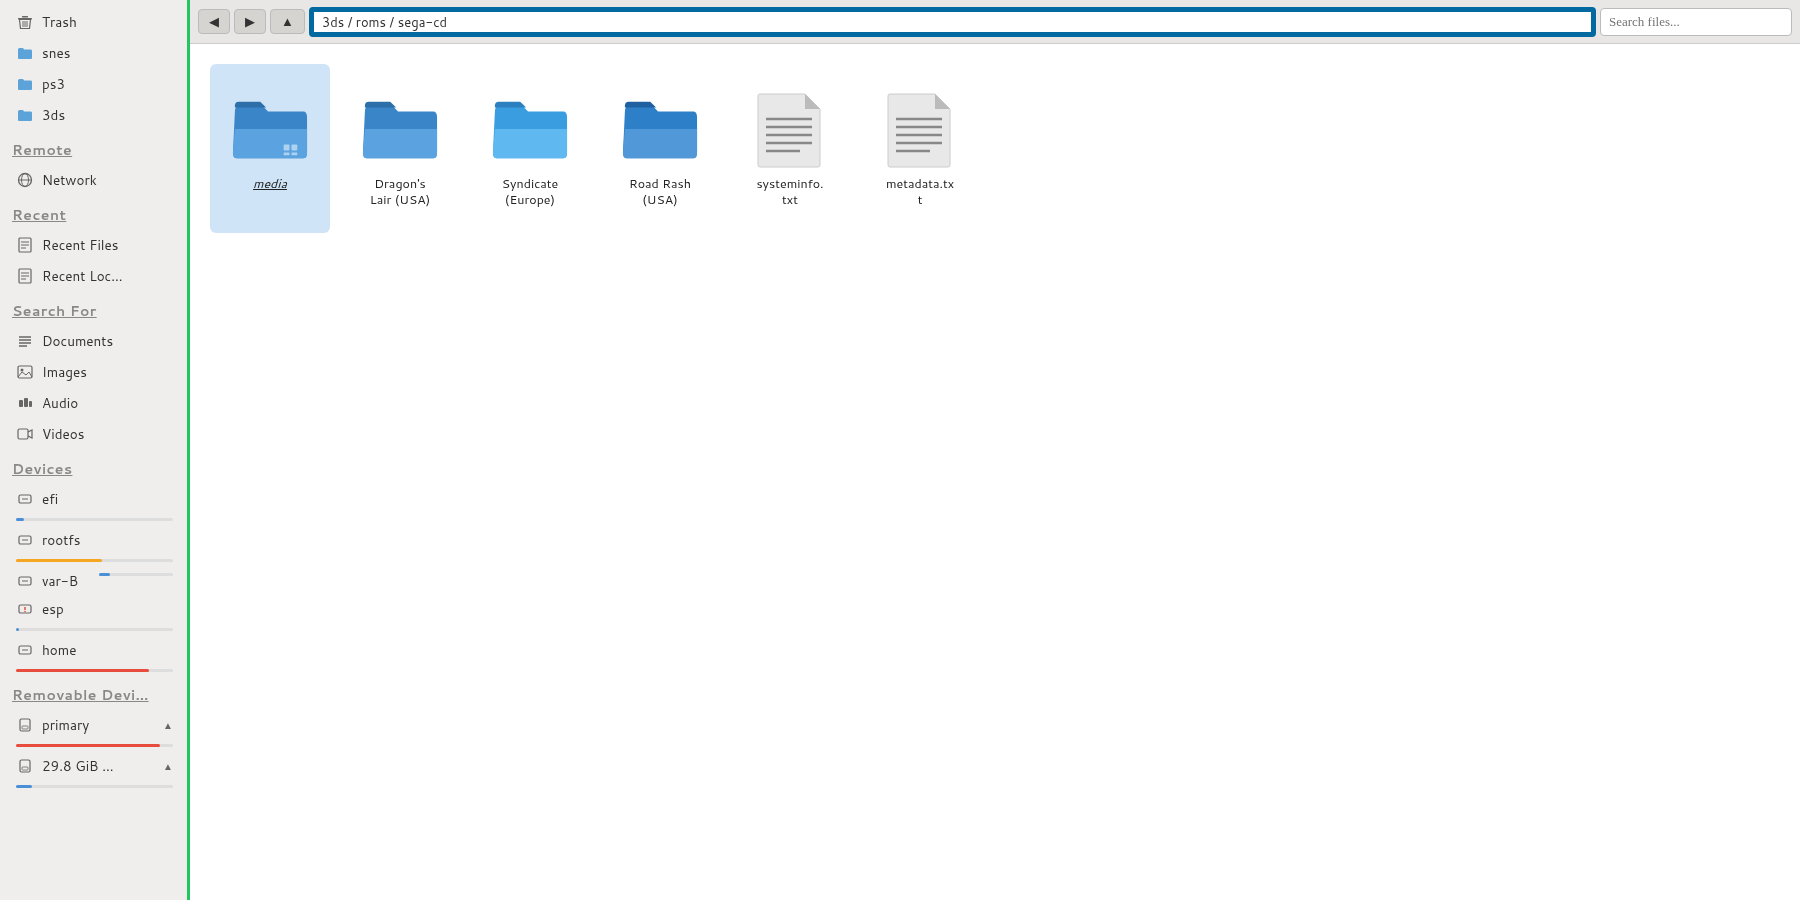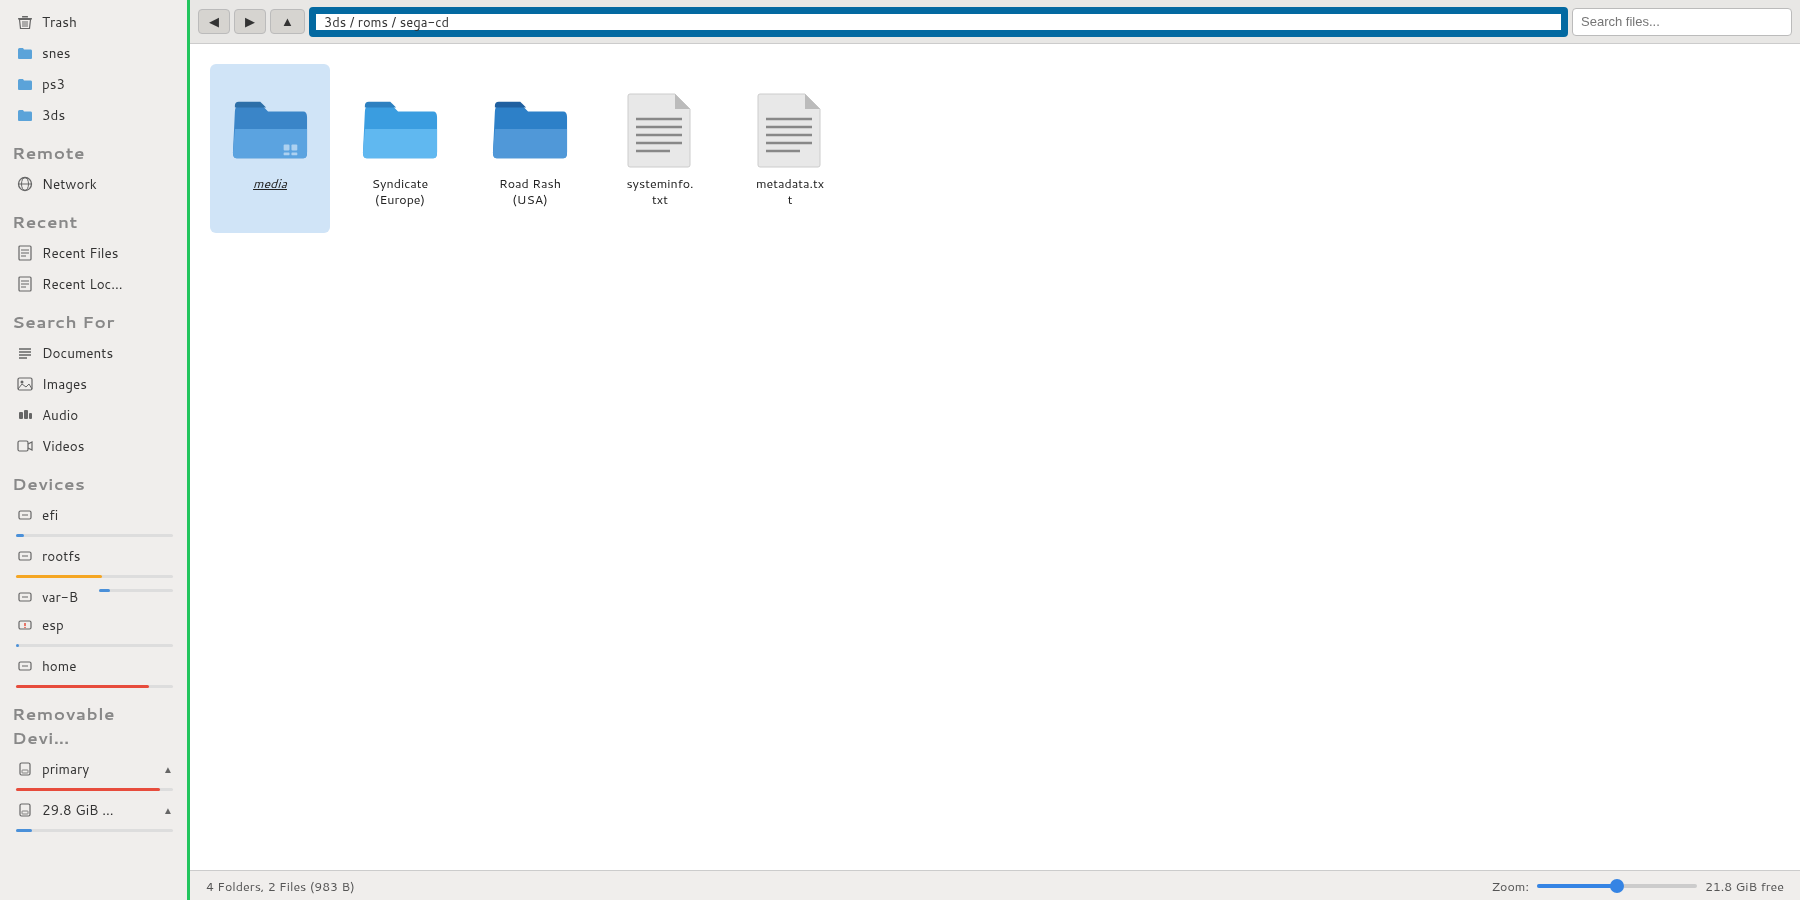--- a/index.html
+++ b/index.html
@@ -28,25 +28,26 @@
       background: #f0eeec;
       border-right: 3px solid #22c55e;
       display: flex;
       flex-direction: column;
       overflow-y: auto;
       overflow-x: hidden;
       padding: 6px 0;
     }
 
     .sidebar-section-label {
-      font-size: 17px;
+      font-size: 14px;
       font-weight: 600;
       color: #888;
       padding: 10px 12px 4px 12px;
       letter-spacing: 0.03em;
+      text-decoration: underline;
     }
 
     .sidebar-item {
       display: flex;
       align-items: center;
       padding: 5px 10px 5px 12px;
       cursor: pointer;
       border-radius: 5px;
       margin: 1px 4px;
       color: #333;
@@ -107,36 +108,37 @@
       font-size: 13px;
       color: #333;
     }
 
     .breadcrumb-bar {
       display: flex;
       align-items: center;
       gap: 2px;
       flex: 1;
       background: #fff;
-      border: 7px solid #0369a1;
+      border: 5px solid #0369a1;
       border-radius: 4px;
       padding: 2px 8px;
       font-size: 13px;
       color: #333;
       height: 30px;
     }
 
     .search-bar {
-      width: 220px;
+      width: 192px;
       height: 28px;
       border: 1px solid #bbb;
       border-radius: 4px;
       padding: 2px 8px;
       font-size: 13px;
       background: #fff;
+      font-family: Liberation Serif, serif;
     }
 
     .file-area {
       flex: 1;
       overflow-y: auto;
       padding: 20px;
       display: flex;
       flex-wrap: wrap;
       align-content: flex-start;
       gap: 10px;
@@ -500,20 +502,30 @@
 
             <rect x="54" y="56" width="6" height="6" rx="1" fill="rgba(255,255,255,0.5)"></rect>
             <rect x="62" y="56" width="6" height="6" rx="1" fill="rgba(255,255,255,0.5)"></rect>
             <rect x="54" y="64" width="6" height="3" rx="0.5" fill="rgba(255,255,255,0.5)"></rect>
             <rect x="62" y="64" width="6" height="3" rx="0.5" fill="rgba(255,255,255,0.5)"></rect>
           </svg>
         </div>
         <span class="file-label selected-label">media</span>
       </div>
 
+      <div class="file-item">
+        <div class="file-icon folder-icon">
+          <svg viewBox="0 0 80 80" width="80" height="80">
+            <path d="M4 22 Q4 16 10 16 L32 16 L38 22 L74 22 Q78 22 78 28 L78 64 Q78 70 74 70 L6 70 Q2 70 2 64 Z" fill="#3a85c8"></path>
+            <path d="M4 16 Q4 12 8 12 L30 12 L36 18 L4 18 Z" fill="#2d6fa8"></path>
+            <path d="M4 40 L78 40 L78 64 Q78 70 74 70 L6 70 Q2 70 2 64 Z" fill="#5ba3e0"></path>
+          </svg>
+        </div>
+        <span class="file-label">Dragon's Lair (USA)</span>
+      </div>
 
       <div class="file-item">
         <div class="file-icon folder-icon">
           <svg viewBox="0 0 80 80" width="80" height="80">
             <path d="M4 22 Q4 16 10 16 L32 16 L38 22 L74 22 Q78 22 78 28 L78 64 Q78 70 74 70 L6 70 Q2 70 2 64 Z" fill="#3a9de0"></path>
             <path d="M4 16 Q4 12 8 12 L30 12 L36 18 L4 18 Z" fill="#2d80c0"></path>
             <path d="M4 40 L78 40 L78 64 Q78 70 74 70 L6 70 Q2 70 2 64 Z" fill="#60b8f0"></path>
           </svg>
         </div>
         <span class="file-label">Syndicate (Europe)</span>
@@ -558,25 +570,14 @@
             <line x1="16" y1="46" x2="62" y2="46" stroke="#888" stroke-width="2.5"></line>
             <line x1="16" y1="54" x2="62" y2="54" stroke="#888" stroke-width="2.5"></line>
             <line x1="16" y1="62" x2="50" y2="62" stroke="#888" stroke-width="2.5"></line>
           </svg>
         </div>
         <span class="file-label">metadata.txt</span>
       </div>
 
     </div>
 
-    <div class="status-bar">
-      <span>4 Folders, 2 Files (983 B)</span>
-      <div class="status-bar-right">
-        <span class="zoom-label">Zoom:</span>
-        <div class="zoom-track">
-          <div class="zoom-fill"></div>
-          <div class="zoom-thumb"></div>
-        </div>
-        <span class="free-space">21.8 GiB free</span>
-      </div>
-    </div>
   </div>
 </div>
 
 </body></html>

